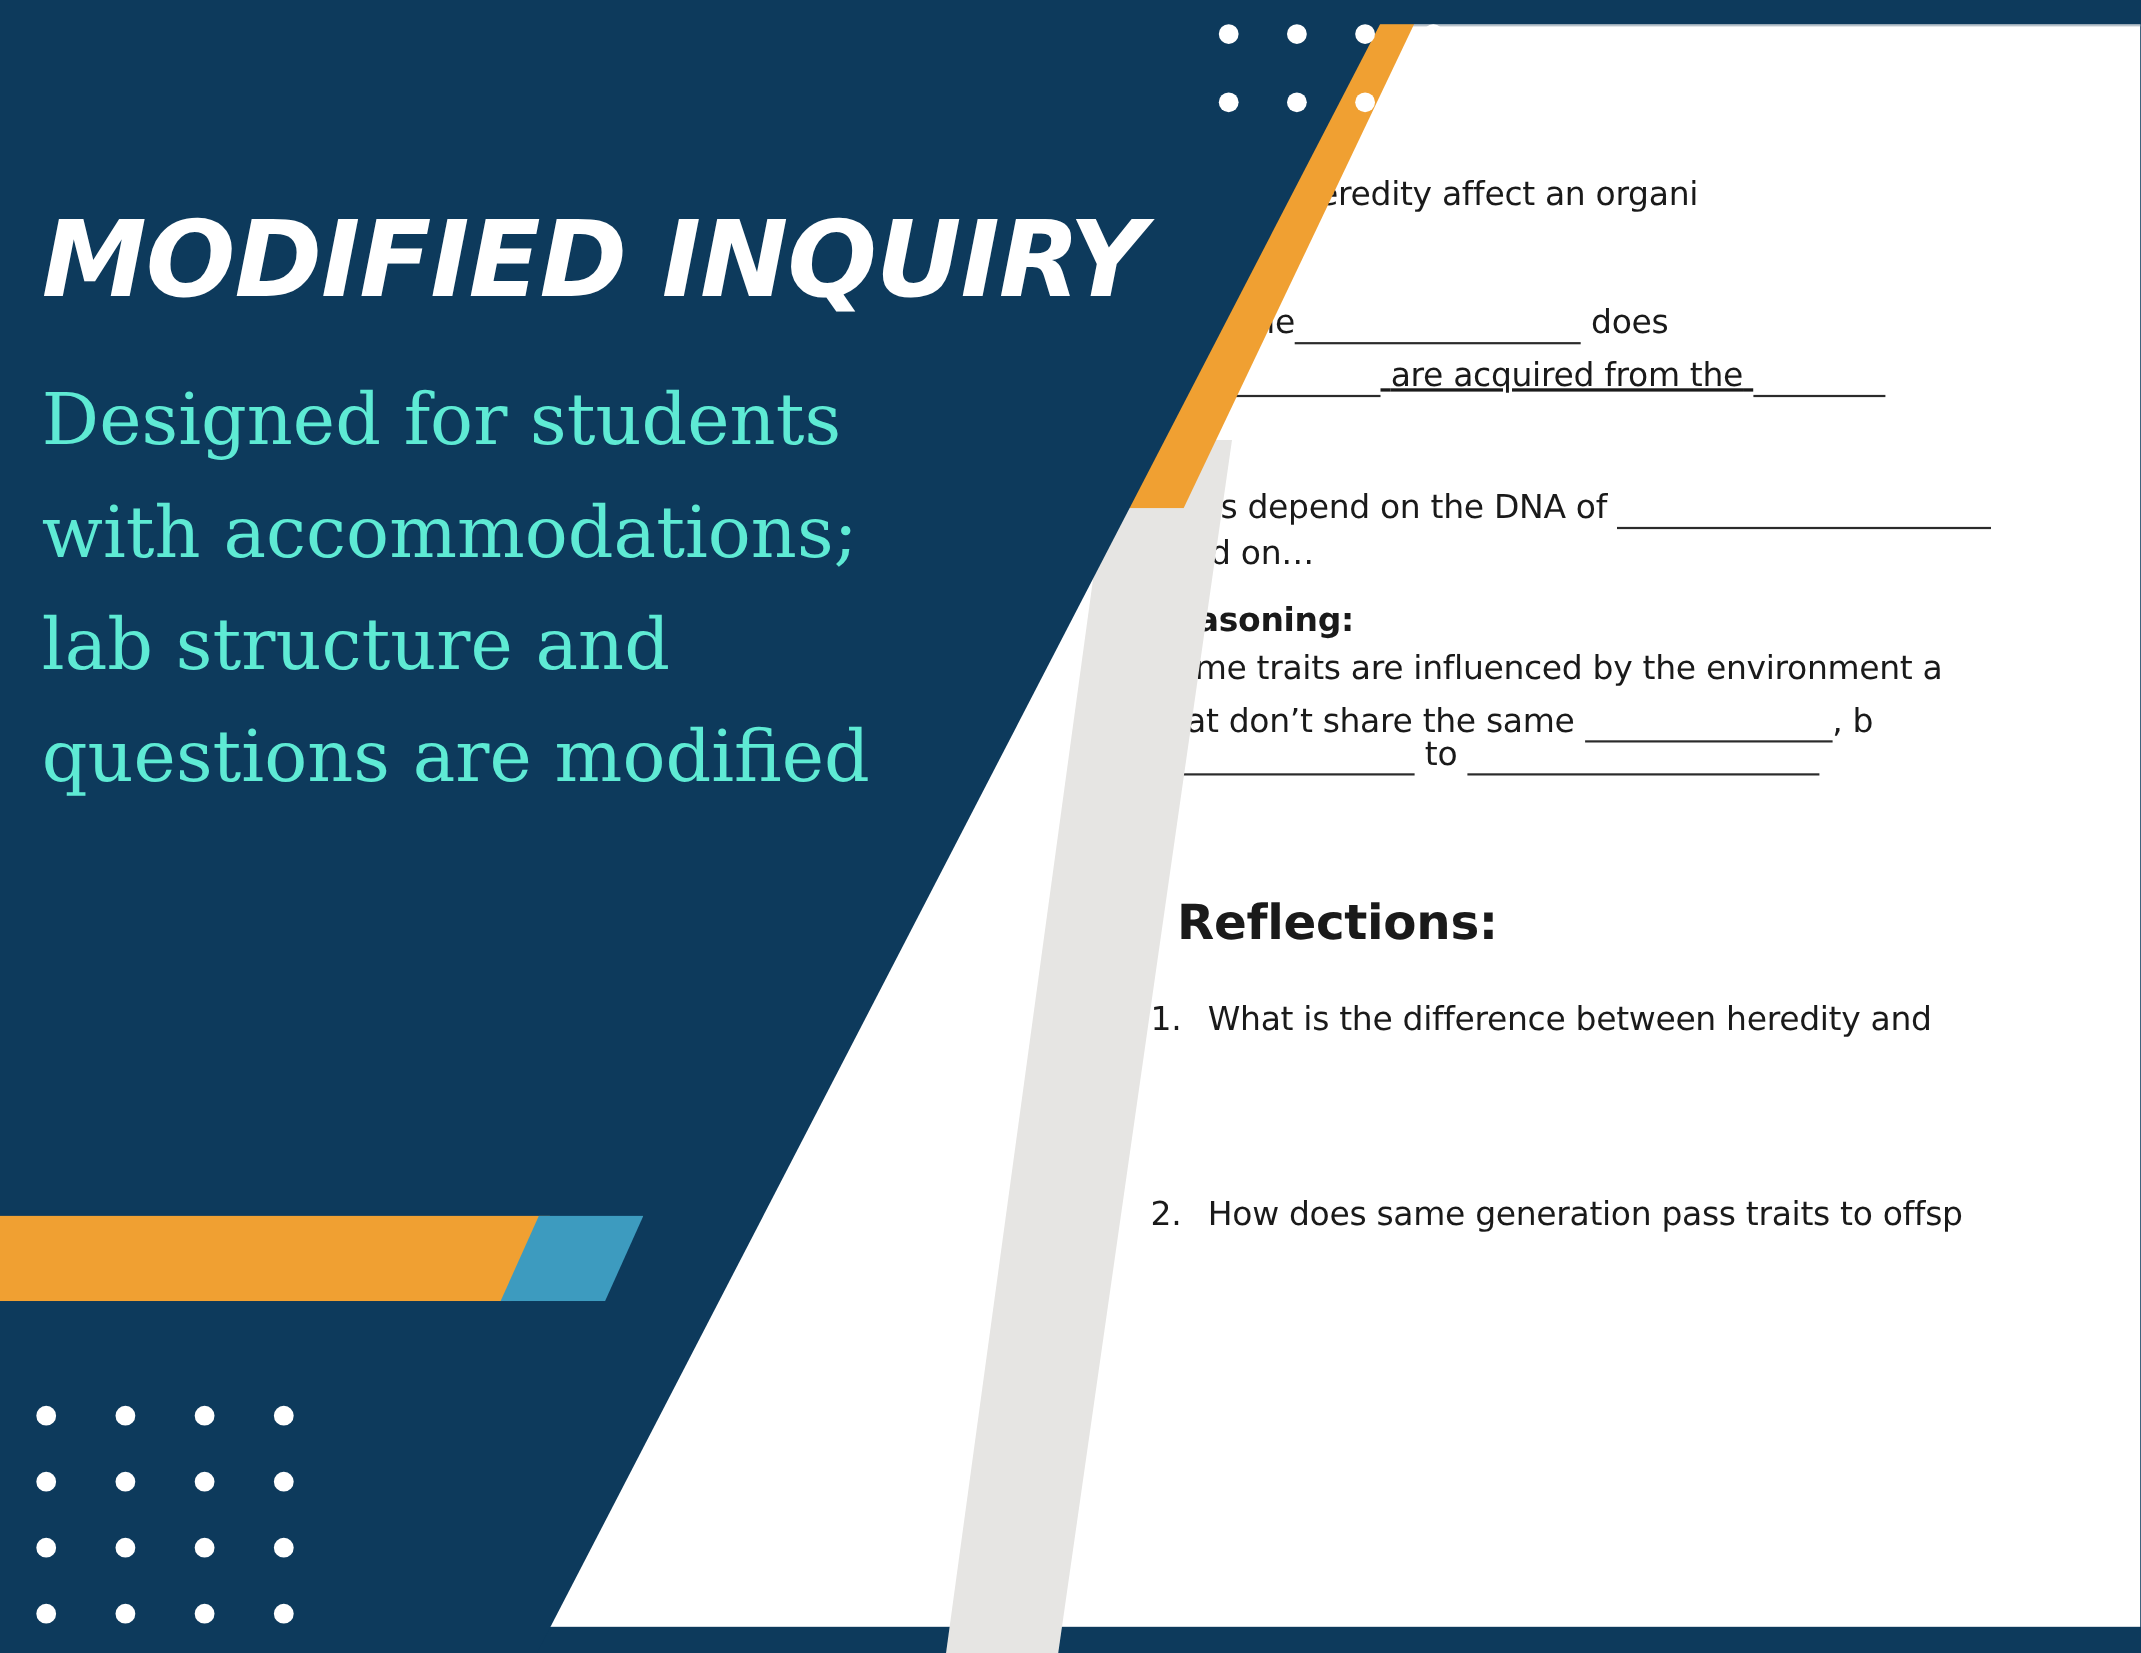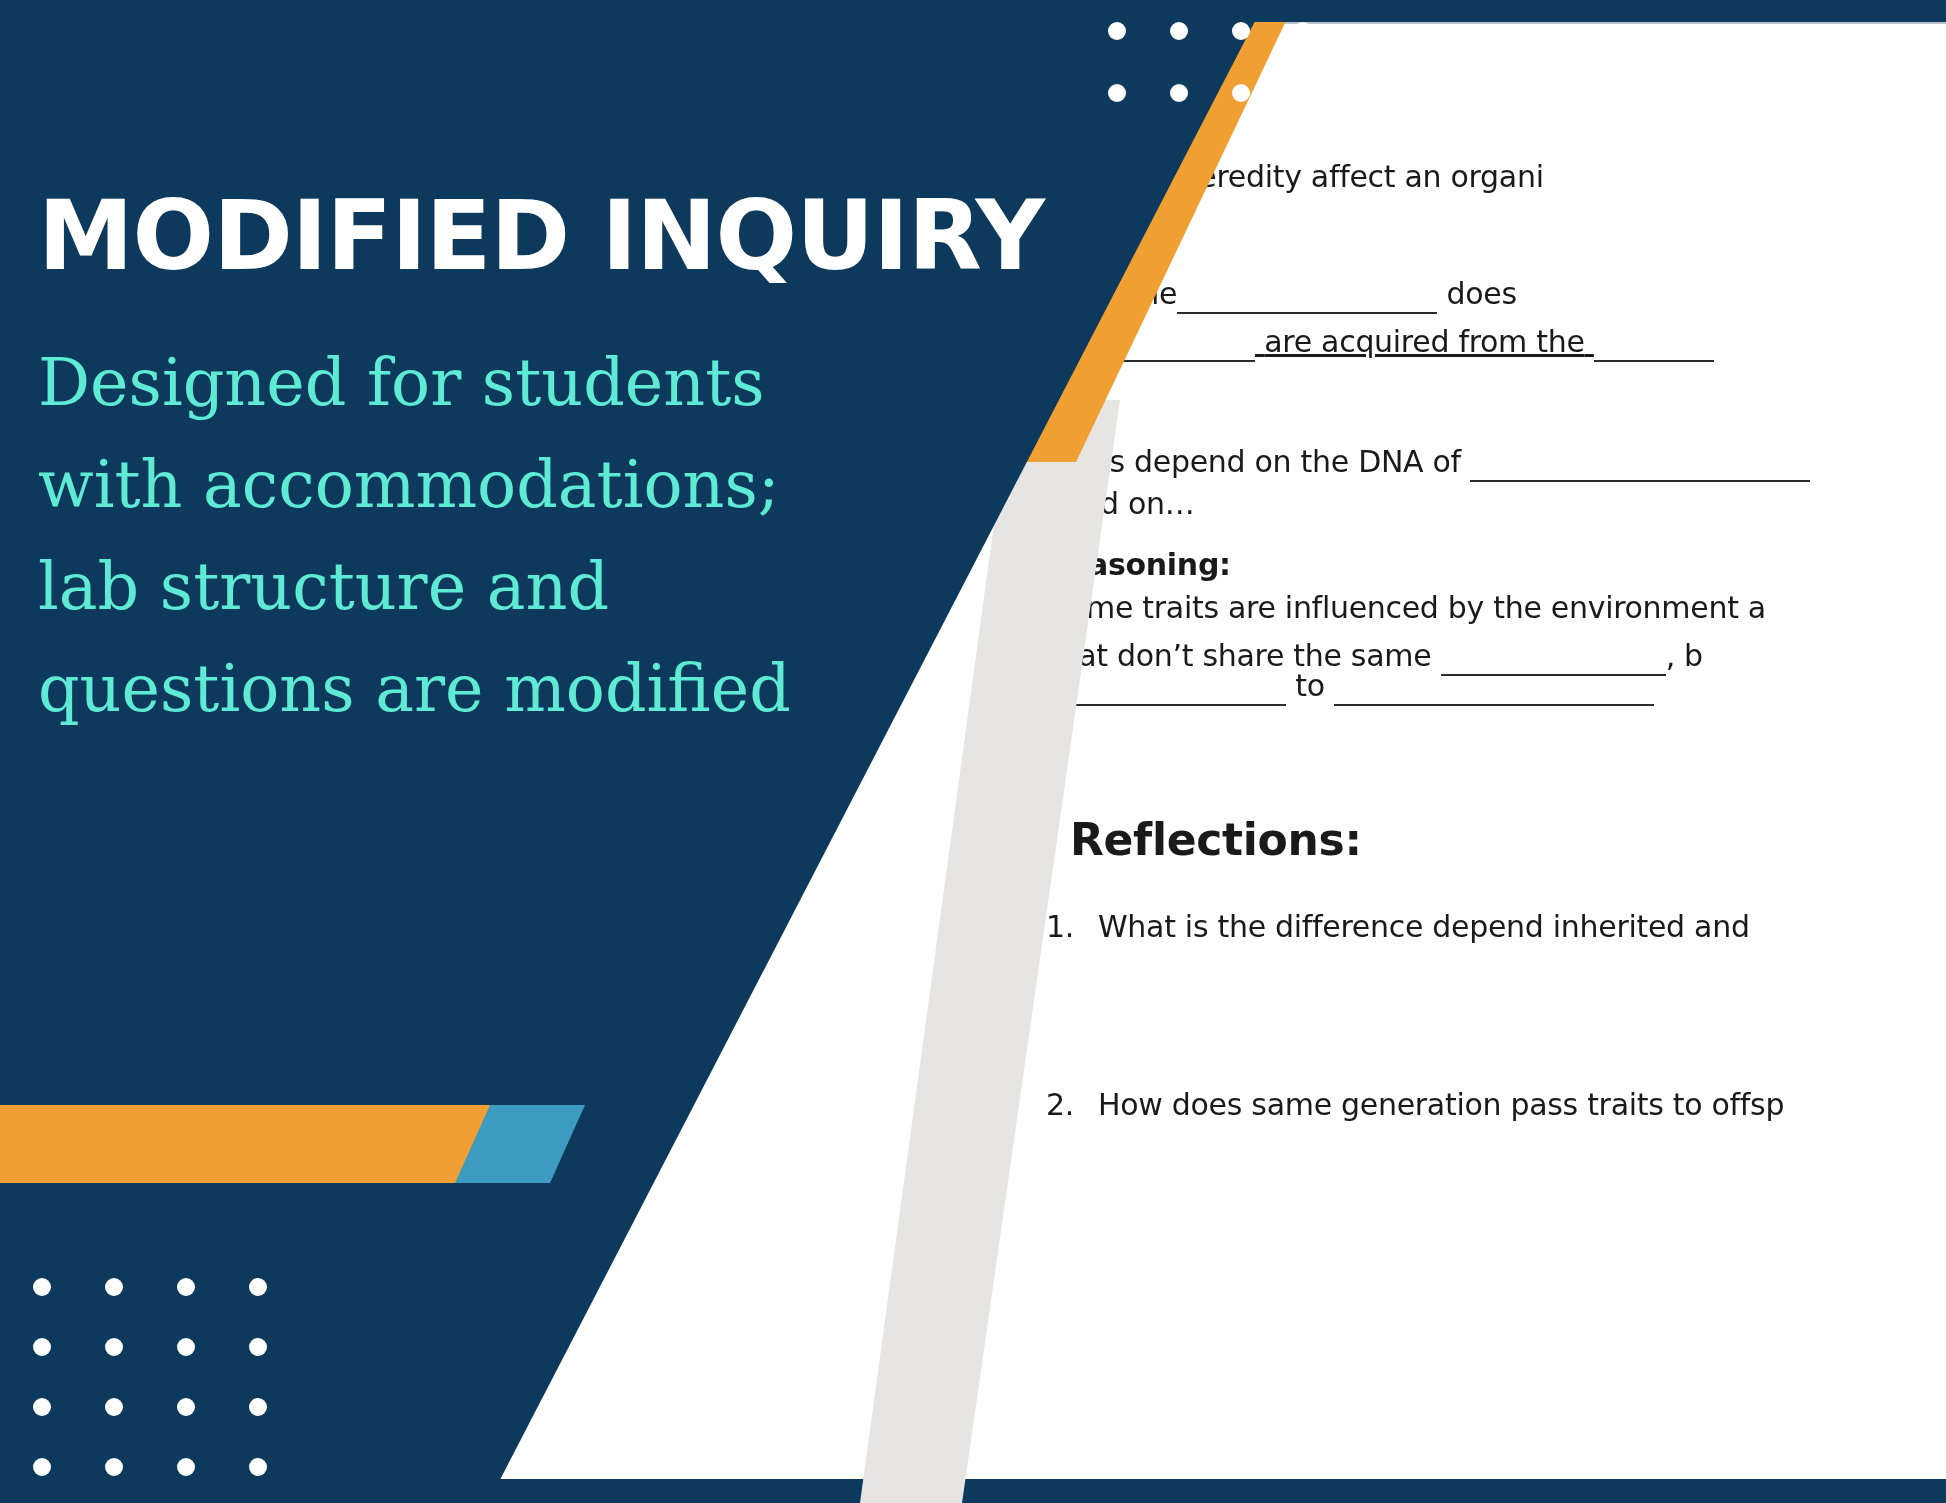--- a/index.html
+++ b/index.html
@@ -88,20 +88,21 @@
     position: absolute;
     left: 38px; top: 188px;
     width: 1010px;
     color: #ffffff;
     font-family: "DejaVu Sans", sans-serif;
     font-weight: bold;
     font-size: 96px;
     line-height: 1.0;
     letter-spacing: -1px;
     white-space: nowrap;
+    font-style: italic;
   }
   #subhead {
     position: absolute;
     left: 38px; top: 332px;
     width: 860px;
     color: #5eead4;
     font-family: "DejaVu Serif", serif;
     font-weight: 400;
     font-size: 65px;
     line-height: 1.57;
@@ -186,21 +187,21 @@
         <span>that don’t share the same</span>&nbsp;<span class="blank" style="width:225px;"></span><span>, b</span>
       </div>
 
       <div class="ws" style="left:536px; top:644px;">
         <span class="blank" style="width:250px;"></span>&nbsp;<span>to</span>&nbsp;<span class="blank" style="width:320px;"></span>
       </div>
 
       <div class="ws bold" style="left:570px; top:790px; font-size:44px;">Reflections:</div>
 
       <div class="ws" style="left:546px; top:885px;">
-        <span style="display:inline-block;width:52px;">1.</span><span>What is the difference depend inherited and</span>
+        <span style="display:inline-block;width:52px;">1.</span><span>What is the difference between heredity and</span>
       </div>
 
       <div class="ws" style="left:546px; top:1063px;">
         <span style="display:inline-block;width:52px;">2.</span><span>How does same generation pass traits to offsp</span>
       </div>
 
     </div>
     <div id="doc-bottom-navy"></div>
   </div>
 

